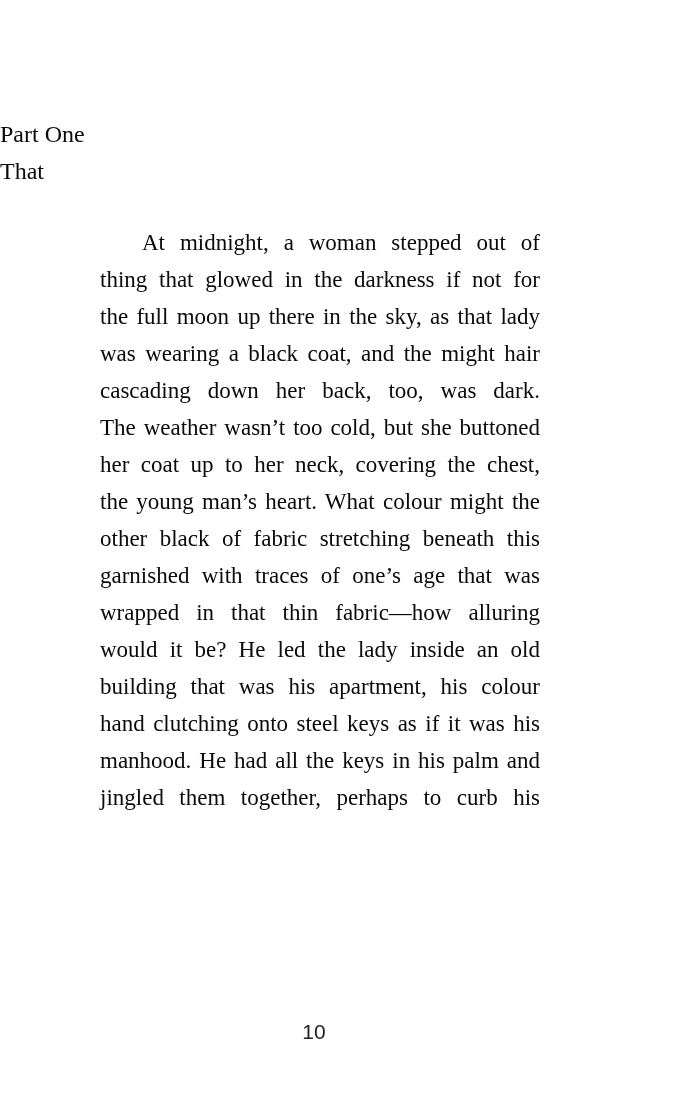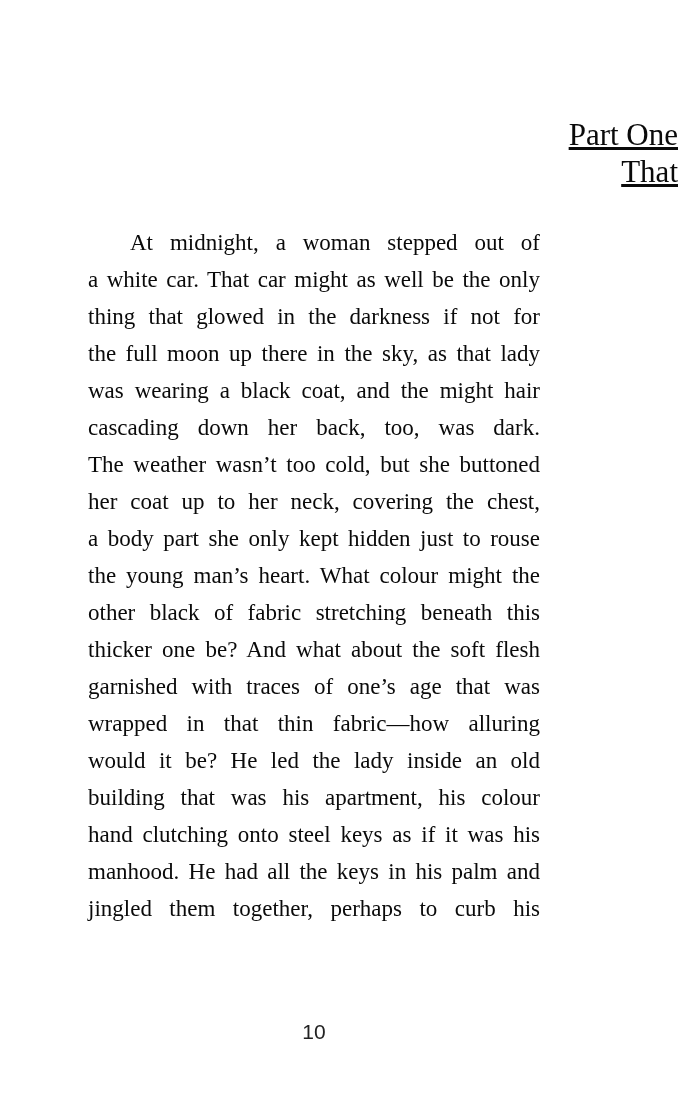--- a/index.html
+++ b/index.html
@@ -10,38 +10,38 @@
     background: #ffffff;
     color: #0a0a0a;
     font-family: "Liberation Serif", "DejaVu Serif", serif;
     overflow: hidden;
   }
   .heading-block {
     position: absolute;
     top: 116px;
     left: 0;
     width: 678px;
-    text-align: right;
-    font-size: 31px;
+    text-align: left;
+    font-size: 24px;
     line-height: 37px;
-    text-decoration: underline;
   }
   .body-block {
     position: absolute;
     top: 224px;
     left: 88px;
     width: 452px;
     font-size: 23px;
     line-height: 37px;
   }
   .line {
     text-align: justify;
     text-align-last: justify;
     height: 37px;
     white-space: normal;
+    margin-left: 12px;
   }
   .line.first-line { text-indent: 42px; }
   .page-number {
     position: absolute;
     top: 1020px;
     left: 88px;
     width: 452px;
     text-align: center;
     font-family: Liberation Sans, sans-serif;
     font-size: 21px;
@@ -54,31 +54,28 @@
 
 <div class="page">
 
   <div class="heading-block">
     <div>Part One</div>
     <div>That</div>
   </div>
 
   <div class="body-block">
     <div class="line first-line">At midnight, a woman stepped out of</div>
-    <div class="line">a white car. That car might as well be the only</div>
     <div class="line">thing that glowed in the darkness if not for</div>
     <div class="line">the full moon up there in the sky, as that lady</div>
     <div class="line">was wearing a black coat, and the might hair</div>
     <div class="line">cascading down her back, too, was dark.</div>
     <div class="line">The weather wasn’t too cold, but she buttoned</div>
     <div class="line">her coat up to her neck, covering the chest,</div>
-    <div class="line">a body part she only kept hidden just to rouse</div>
     <div class="line">the young man’s heart. What colour might the</div>
     <div class="line">other black of fabric stretching beneath this</div>
-    <div class="line">thicker one be? And what about the soft flesh</div>
     <div class="line">garnished with traces of one’s age that was</div>
     <div class="line">wrapped in that thin fabric—how alluring</div>
     <div class="line">would it be? He led the lady inside an old</div>
     <div class="line">building that was his apartment, his colour</div>
     <div class="line">hand clutching onto steel keys as if it was his</div>
     <div class="line">manhood. He had all the keys in his palm and</div>
     <div class="line">jingled them together, perhaps to curb his</div>
   </div>
 
   <div class="page-number">10</div>

